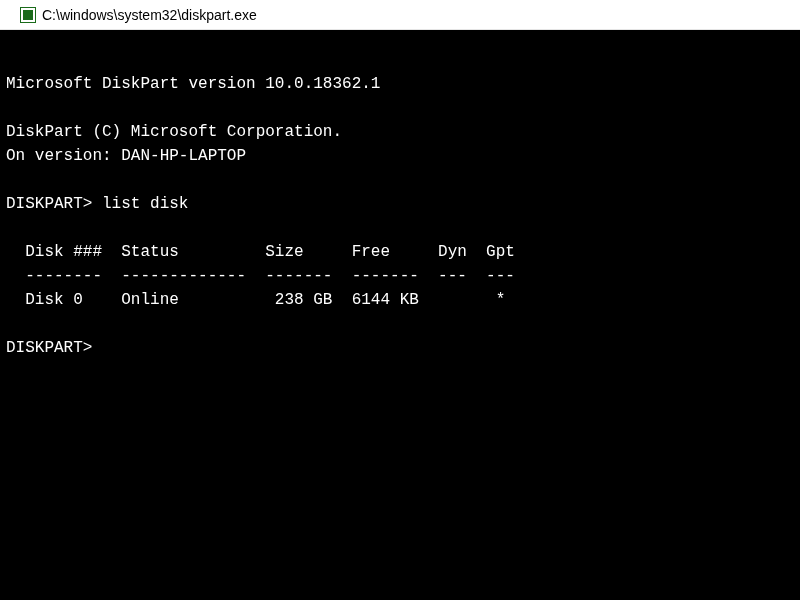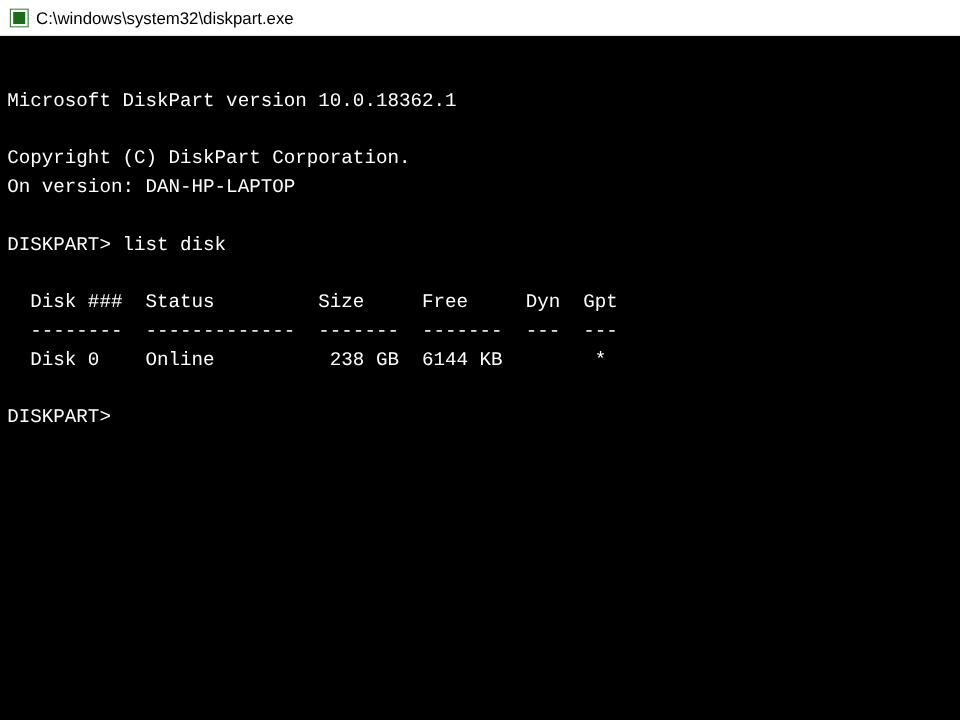--- a/index.html
+++ b/index.html
@@ -4,21 +4,21 @@
   <style>
     * { margin: 0; padding: 0; box-sizing: border-box; }
     html, body { width: 800px; height: 600px; overflow: hidden; font-family: "Segoe UI", Tahoma, sans-serif; background: #fff; }
     .window { width: 800px; height: 600px; display: flex; flex-direction: column; }
     .titlebar {
       height: 30px;
       background: #ffffff;
       border-bottom: 1px solid #e5e5e5;
       display: flex;
       align-items: center;
-      padding: 0 8px;
+      padding: 0 20px;
       font-size: 14px;
       color: #000;
     }
     .titlebar .app-icon {
       width: 16px; height: 16px;
       margin-right: 6px;
       display: inline-flex;
       align-items: center;
       justify-content: center;
     }
@@ -53,21 +53,21 @@
         <rect x="0.5" y="0.5" width="15" height="15" fill="none" stroke="#1a6b1a" stroke-width="1"></rect>
         <rect x="3" y="3" width="10" height="10" fill="#1a6b1a"></rect>
       </svg>
     </span>
     <span>C:\windows\system32\diskpart.exe</span>
   </div>
 
   <div class="terminal">
 <span class="line">Microsoft DiskPart version 10.0.18362.1</span>
 
-<span class="line">Copyright (C) DiskPart Corporation.</span>
+<span class="line">DiskPart (C) Microsoft Corporation.</span>
 <span class="line">On version: DAN-HP-LAPTOP</span>
 
 <span class="line"><span>DISKPART&gt; </span><span>list disk</span></span>
 
 <span class="line"><span>  </span><span>Disk ###  Status         Size     Free     Dyn  Gpt</span></span>
 <span class="line"><span>  </span><span>--------  -------------  -------  -------  ---  ---</span></span>
 <span class="line"><span>  </span><span>Disk 0    Online          238 GB  6144 KB        *</span></span>
 
 <span class="line"><span>DISKPART&gt; </span><span></span><span class="cursor"></span></span>
   </div>

